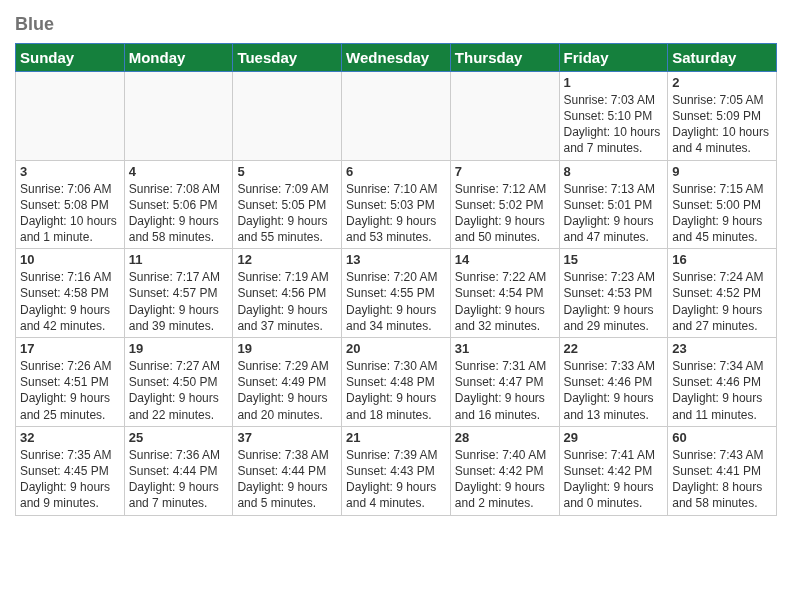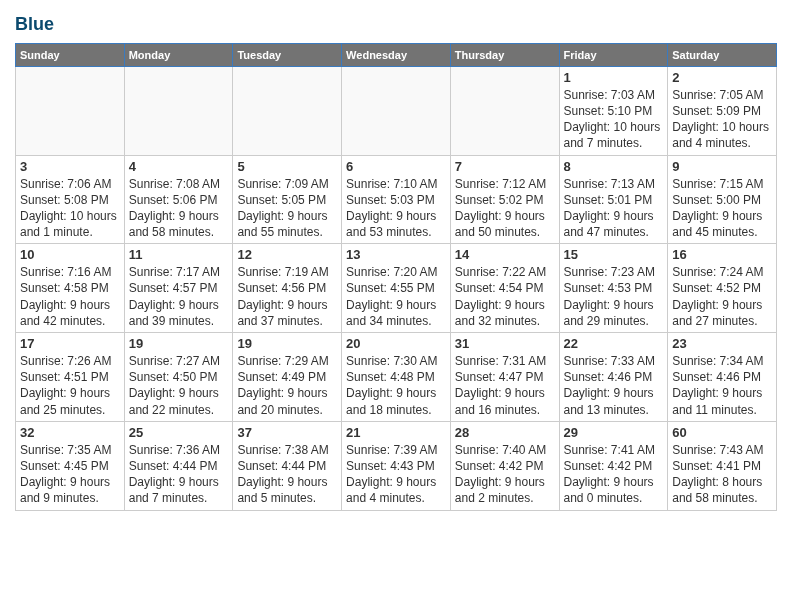--- a/index.html
+++ b/index.html
@@ -25,21 +25,21 @@
       display: flex;
       align-items: center;
       margin-top: 5px;
     }
     .logo-text {
       font-size: 18px;
       font-weight: bold;
       line-height: 1.1;
     }
     .logo-general { color: #333; }
-    .logo-blue { color: #0c4a6e; }
+    .logo-blue { color: #737373; }
     .logo-icon {
       width: 28px;
       height: 28px;
       margin-left: 2px;
     }
     .title-block {
       text-align: right;
     }
     .month-title {
       font-size: 36px;
@@ -49,23 +49,23 @@
     }
     .location {
       font-size: 15px;
       color: #555;
     }
     .calendar {
       width: 100%;
       border-collapse: collapse;
     }
     .calendar th {
-      background: #737373;
+      background: #15803d;
       color: #fff;
-      font-size: 11px;
+      font-size: 15px;
       font-weight: bold;
       padding: 5px 4px;
       text-align: left;
       border: 1px solid #3a7abf;
     }
     .calendar td {
       border: 1px solid #ccc;
       vertical-align: top;
       padding: 3px 4px;
       font-size: 10px;

